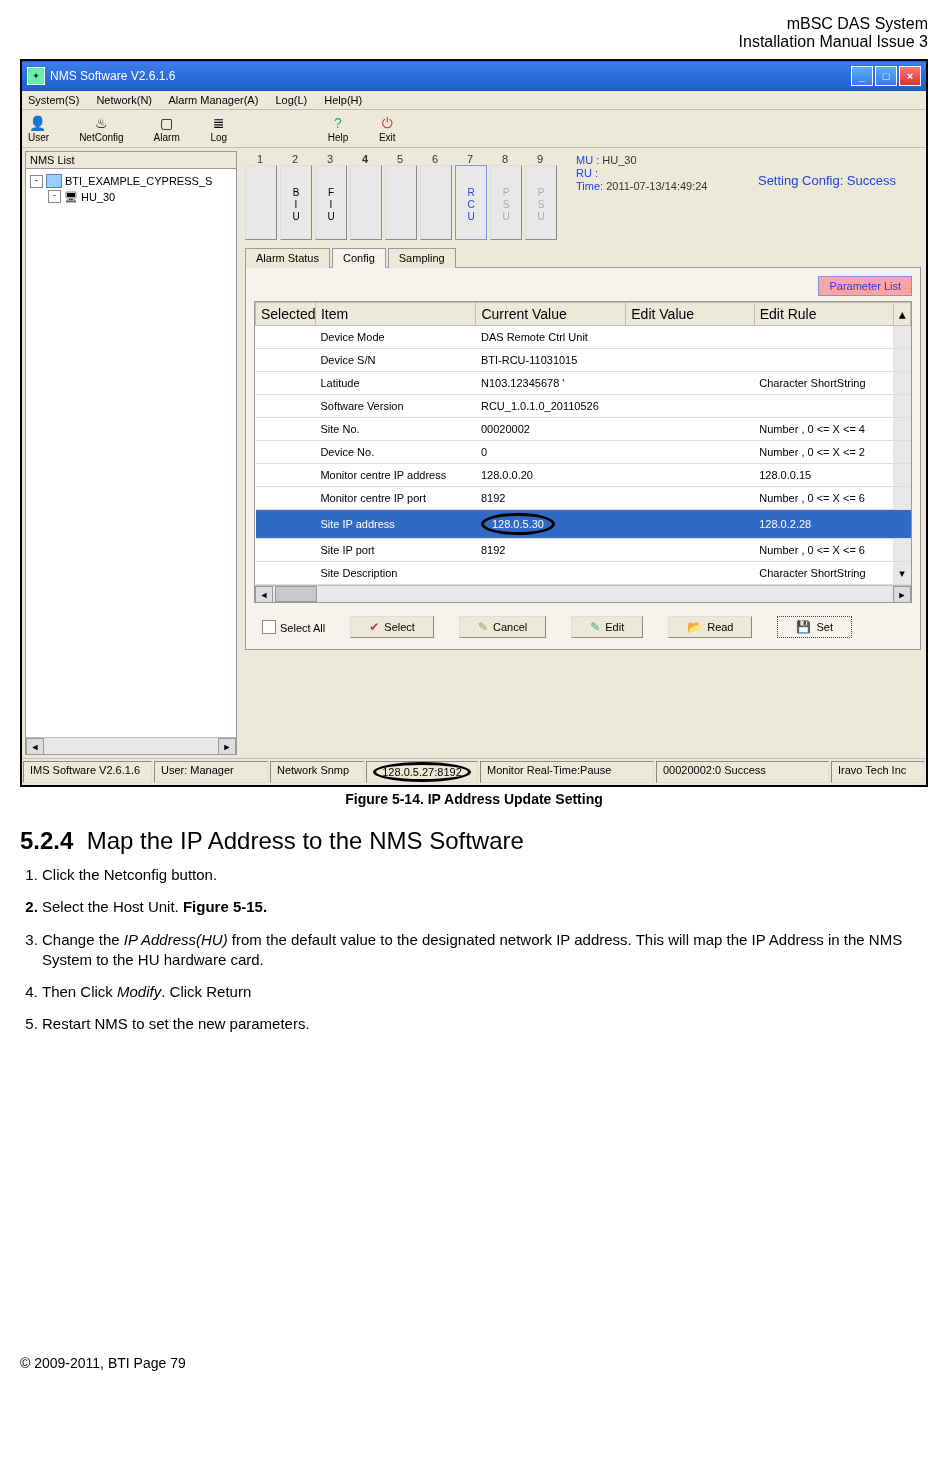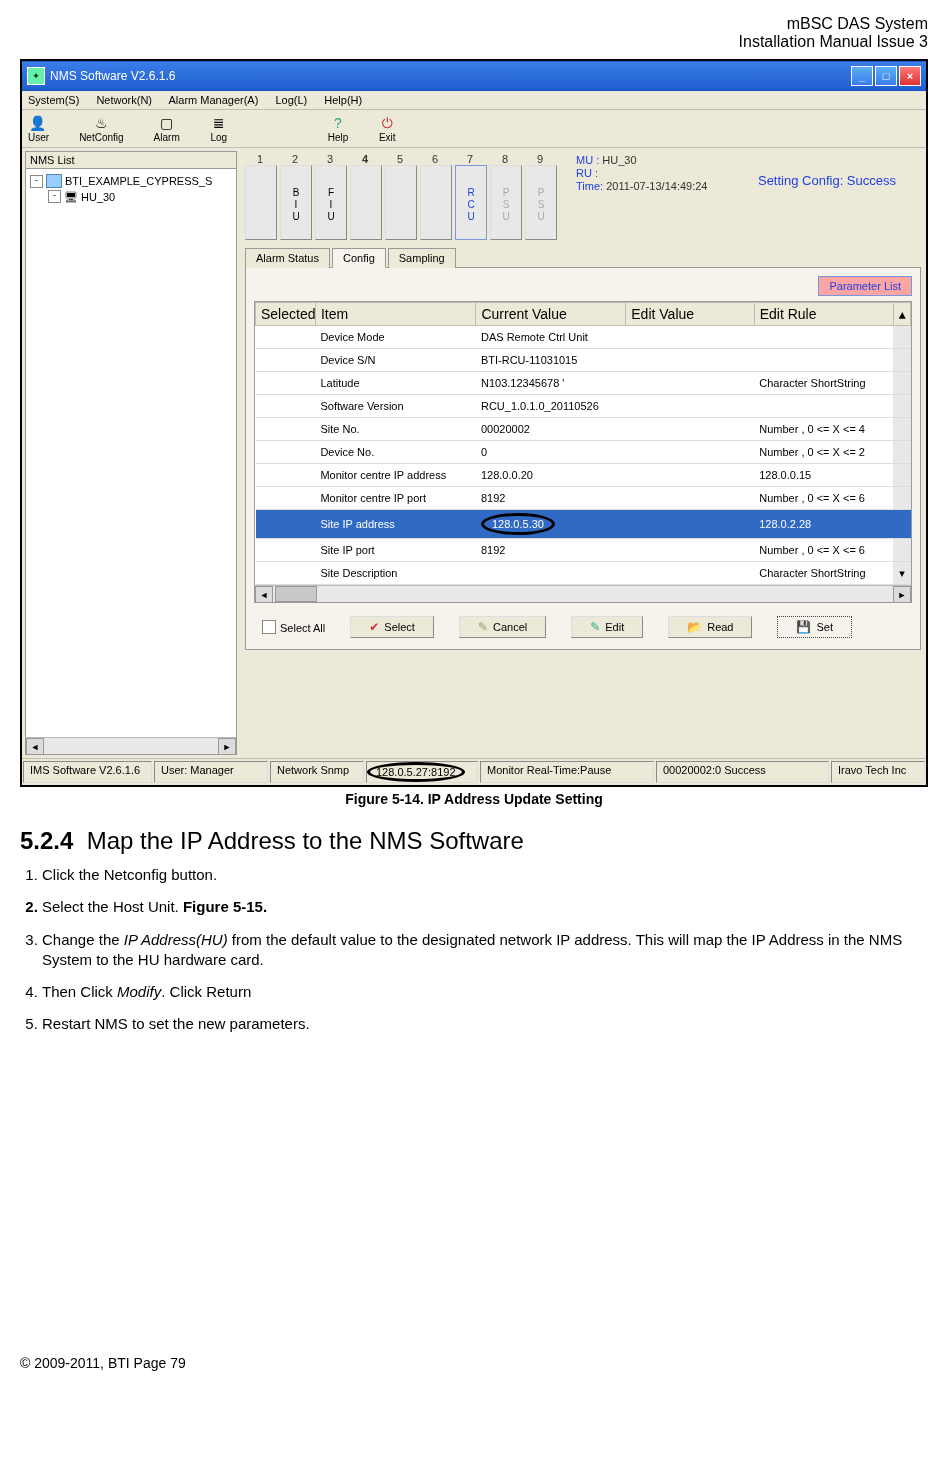--- a/index.html
+++ b/index.html
@@ -431,21 +431,21 @@
           </div>
         </div>
       </div>
     </div>
   </div>
 
   <div class="statusbar">
     <div class="cell" style="width:115px">IMS Software V2.6.1.6</div>
     <div class="cell" style="width:100px">User: Manager</div>
     <div class="cell" style="width:80px">Network Snmp</div>
-    <div class="cell" style="width:110px;text-align:left;padding:0;"><span class="status-oval">128.0.5.27:8192</span></div>
+    <div class="cell" style="width:110px;text-align:center;padding:0;"><span class="status-oval">128.0.5.27:8192</span></div>
     <div class="cell" style="width:160px">Monitor Real-Time:Pause</div>
     <div class="cell" style="flex:1">00020002:0 Success</div>
     <div class="cell" style="width:80px">Iravo Tech Inc</div>
   </div>
 </div>
 
 <div class="figure-caption">Figure 5-14. IP Address Update Setting</div>
 
 <h2>
   <span class="section-num">5.2.4</span>&nbsp;

